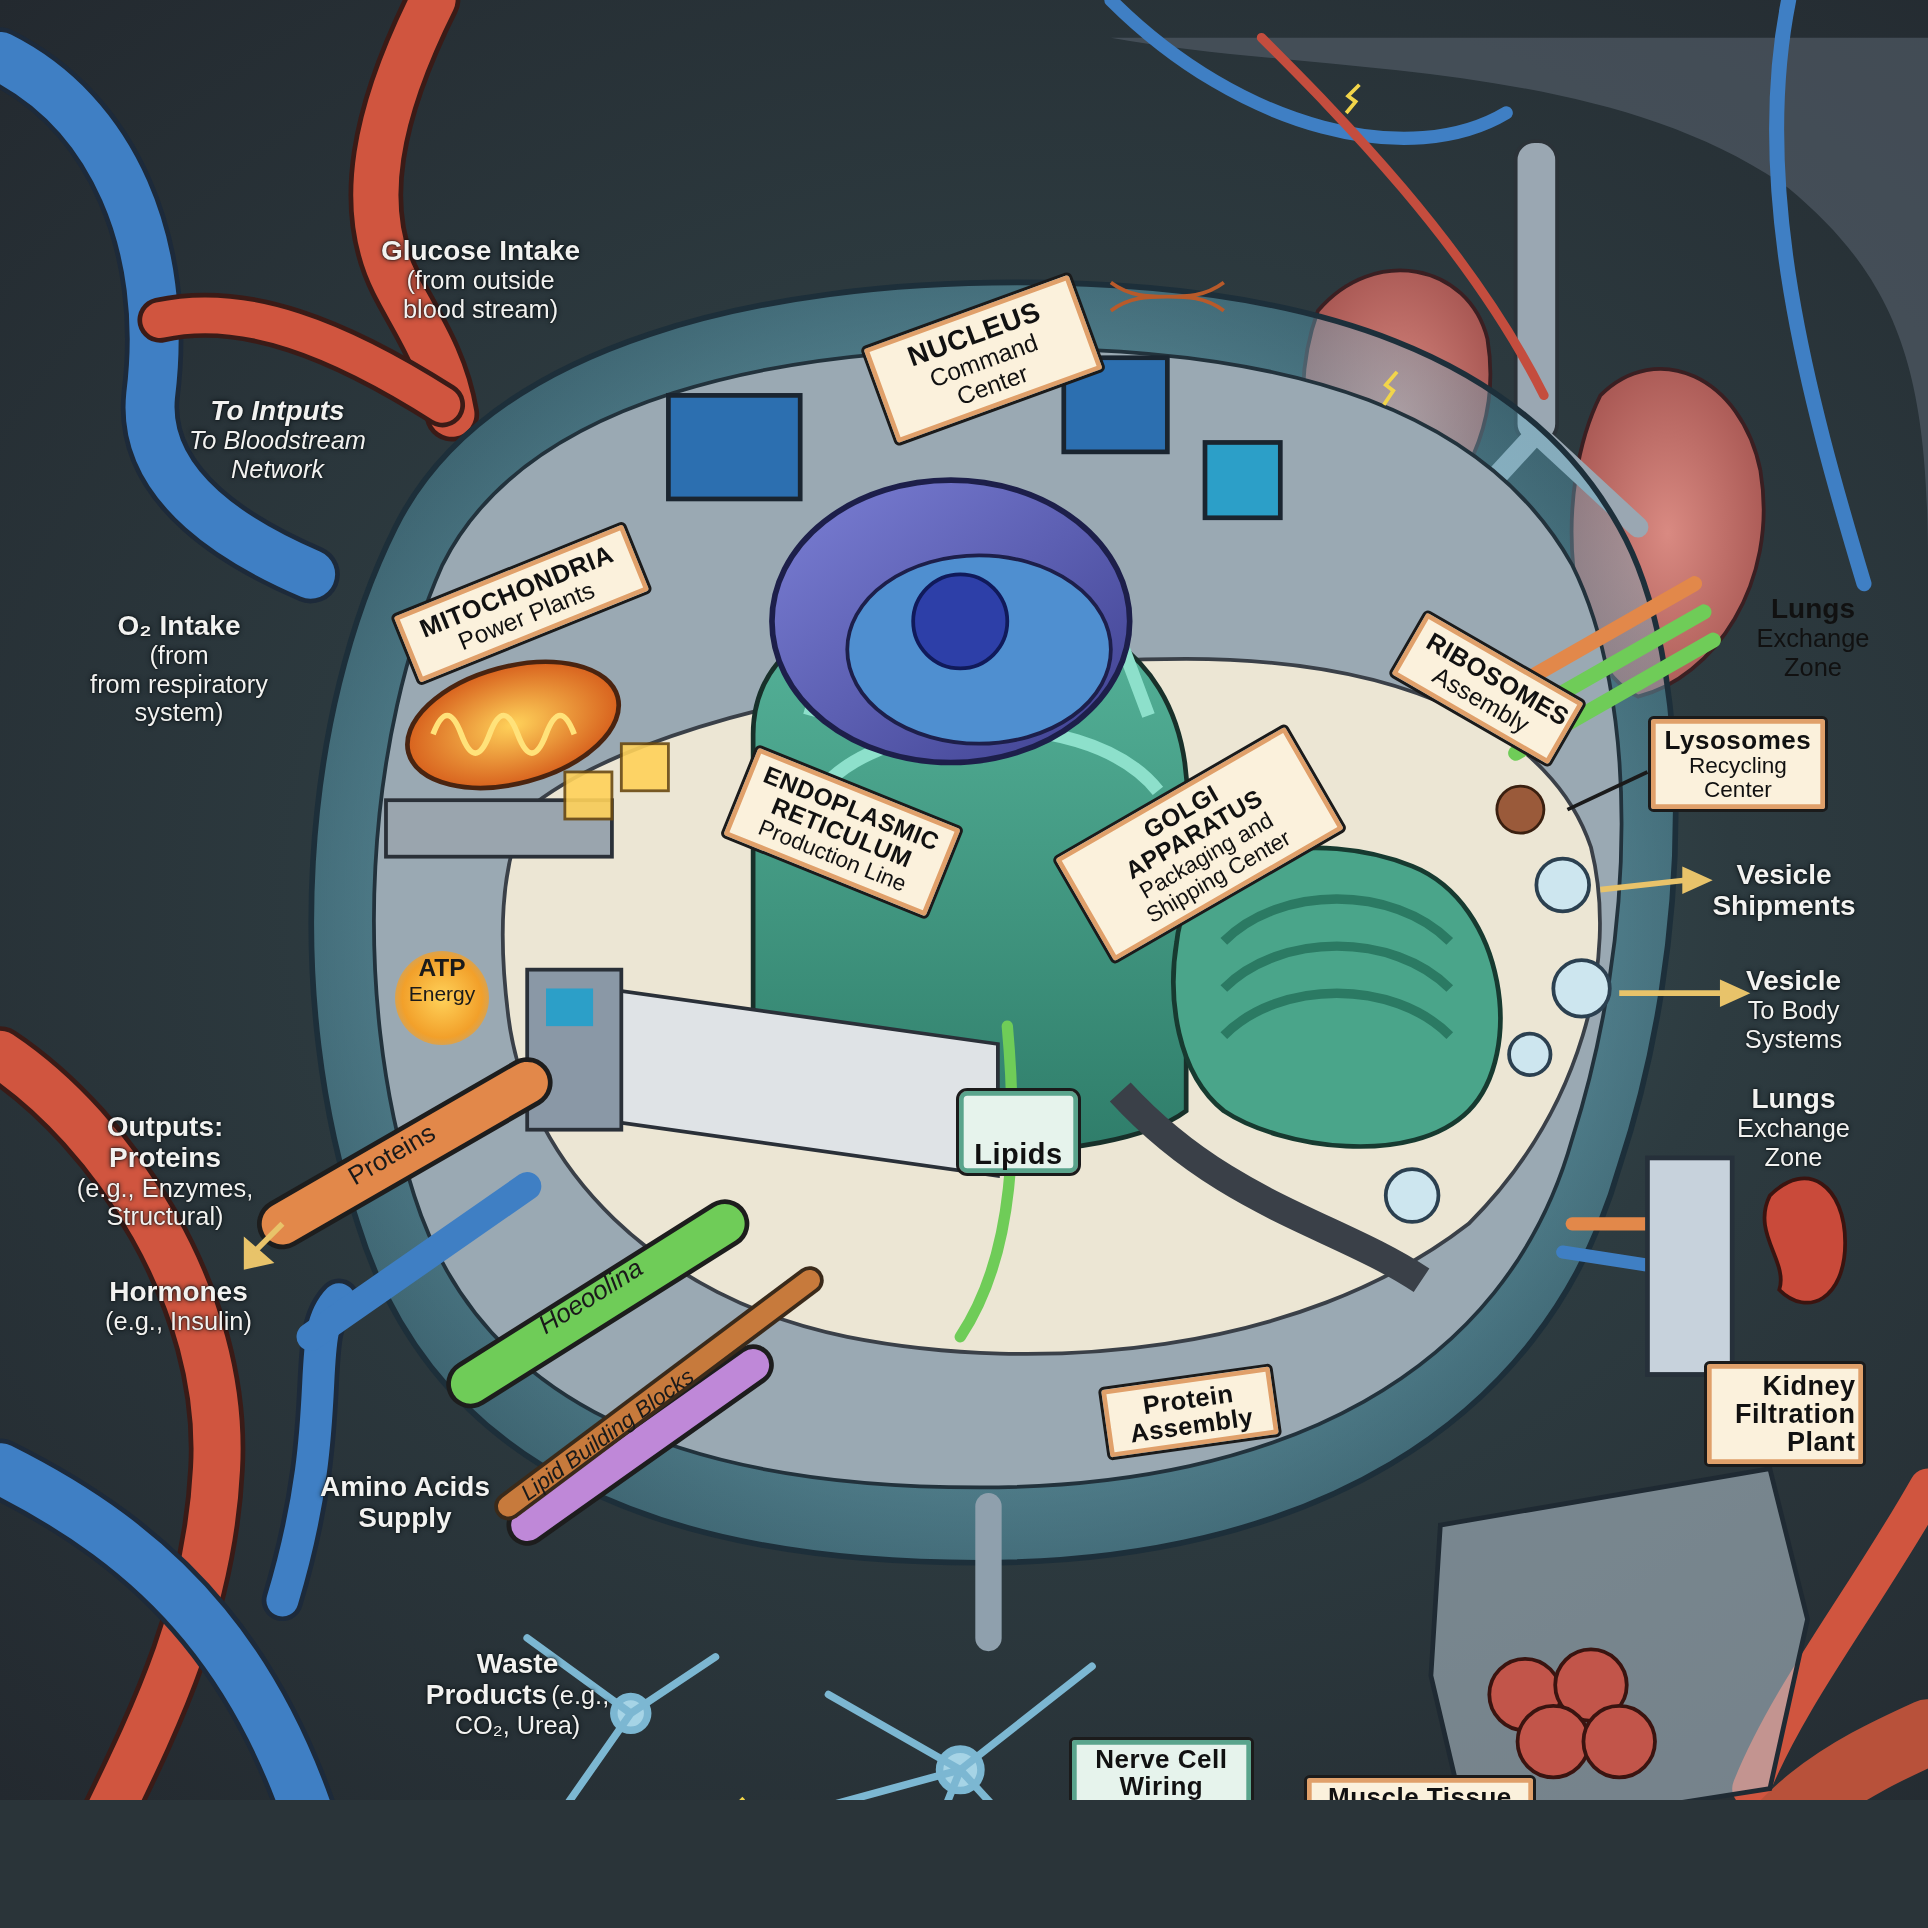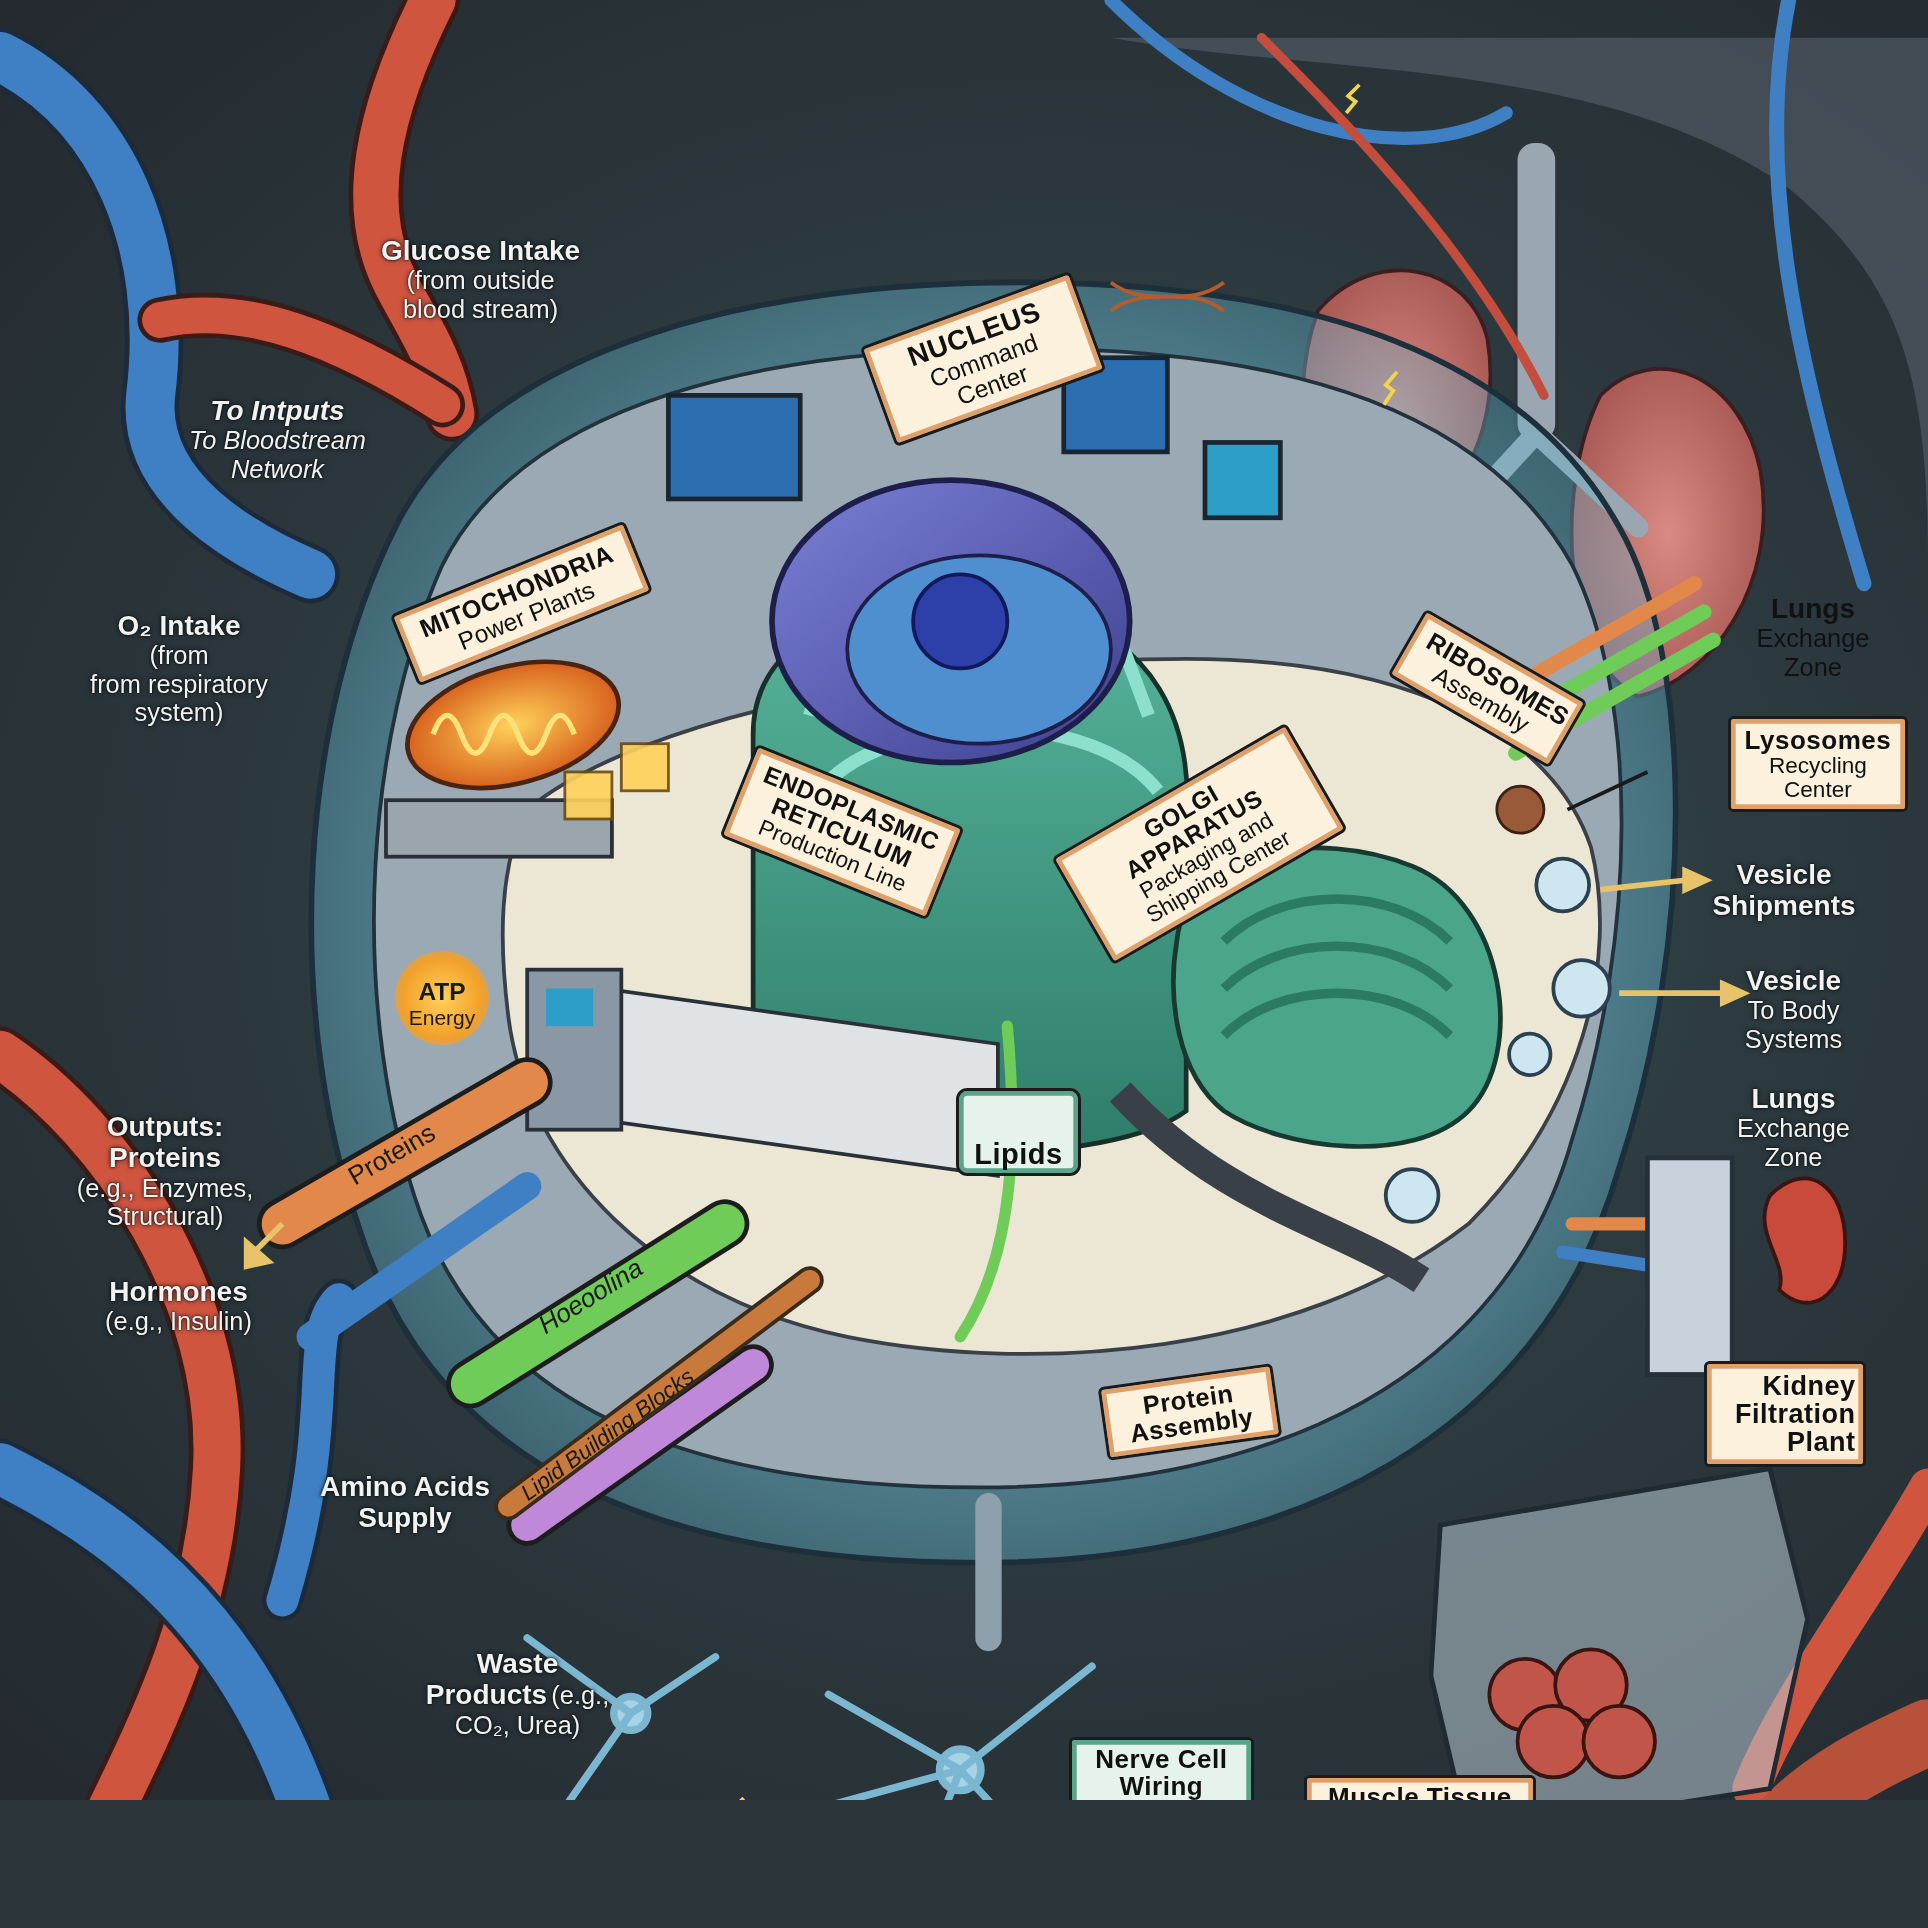--- a/index.html
+++ b/index.html
@@ -269,21 +269,21 @@
     <span class="t" style="font-size:24.5px;">GOLGI APPARATUS</span>
     <span class="s" style="font-size:22.6px;">Packaging and</span>
     <span class="s" style="font-size:22.6px;">Shipping Center</span>
   </div>
 
   <div class="sign" style="left:1394px;top:650px;width:151px;transform:rotate(30deg);">
     <span class="t" style="font-size:25.4px;">RIBOSOMES</span>
     <span class="s">Assembly</span>
   </div>
 
-  <div class="sign" style="left:1728px;top:716px;width:155px;padding:7.5px 9.4px;">
+  <div class="sign" style="left:1648px;top:716px;width:155px;padding:7.5px 9.4px;">
     <span class="t" style="font-size:26px;">Lysosomes</span>
     <span class="s" style="font-size:22.6px;">Recycling</span>
     <span class="s" style="font-size:22.6px;">Center</span>
   </div>
 
   <div class="sign" style="left:1102px;top:1375px;width:151px;transform:rotate(-8deg);padding:7.5px 9.4px;">
     <span class="t" style="font-size:25.4px;">Protein</span>
     <span class="t" style="font-size:25.4px;">Assembly</span>
   </div>
 
@@ -301,21 +301,21 @@
   <div class="sign" style="left:1304px;top:1775px;width:207px;padding:5.6px 9.4px;">
     <span class="t" style="font-size:26px;">Muscle Tissue</span>
     <span class="t" style="font-size:26px;">Assembly</span>
   </div>
 
   <div class="sign green" style="left:956px;top:1088px;width:104px;padding:3.8px 7.5px;border-radius:11.3px;">
     <span class="t" style="font-size:29px;margin-top:44px;">Lipids</span>
   </div>
 
   <div style="position:absolute;left:395px;top:951px;width:94px;height:94px;border-radius:50%;background:radial-gradient(circle,#ffd25a 0%,#f2a02a 60%,rgba(242,160,42,0) 100%);text-align:center;">
-    <span style="display:block;font-weight:bold;font-size:24.5px;color:#1a1a1a;margin-top:27px;">ATP</span>
+    <span style="display:block;font-weight:bold;font-size:24.5px;color:#1a1a1a;margin-top:3px;">ATP</span>
     <span style="display:block;font-size:21px;color:#1a1a1a;">Energy</span>
   </div>
 
   <div class="tube-label" style="left:344px;top:1139px;transform:rotate(-30deg);font-style:normal;">Proteins</div>
   <div class="tube-label" style="left:532px;top:1281px;transform:rotate(-32deg);">Hoeoolina</div>
   <div class="tube-label" style="left:504px;top:1422px;transform:rotate(-36deg);font-size:22.6px;">Lipid Building Blocks</div>
 
 </div>
 
 

